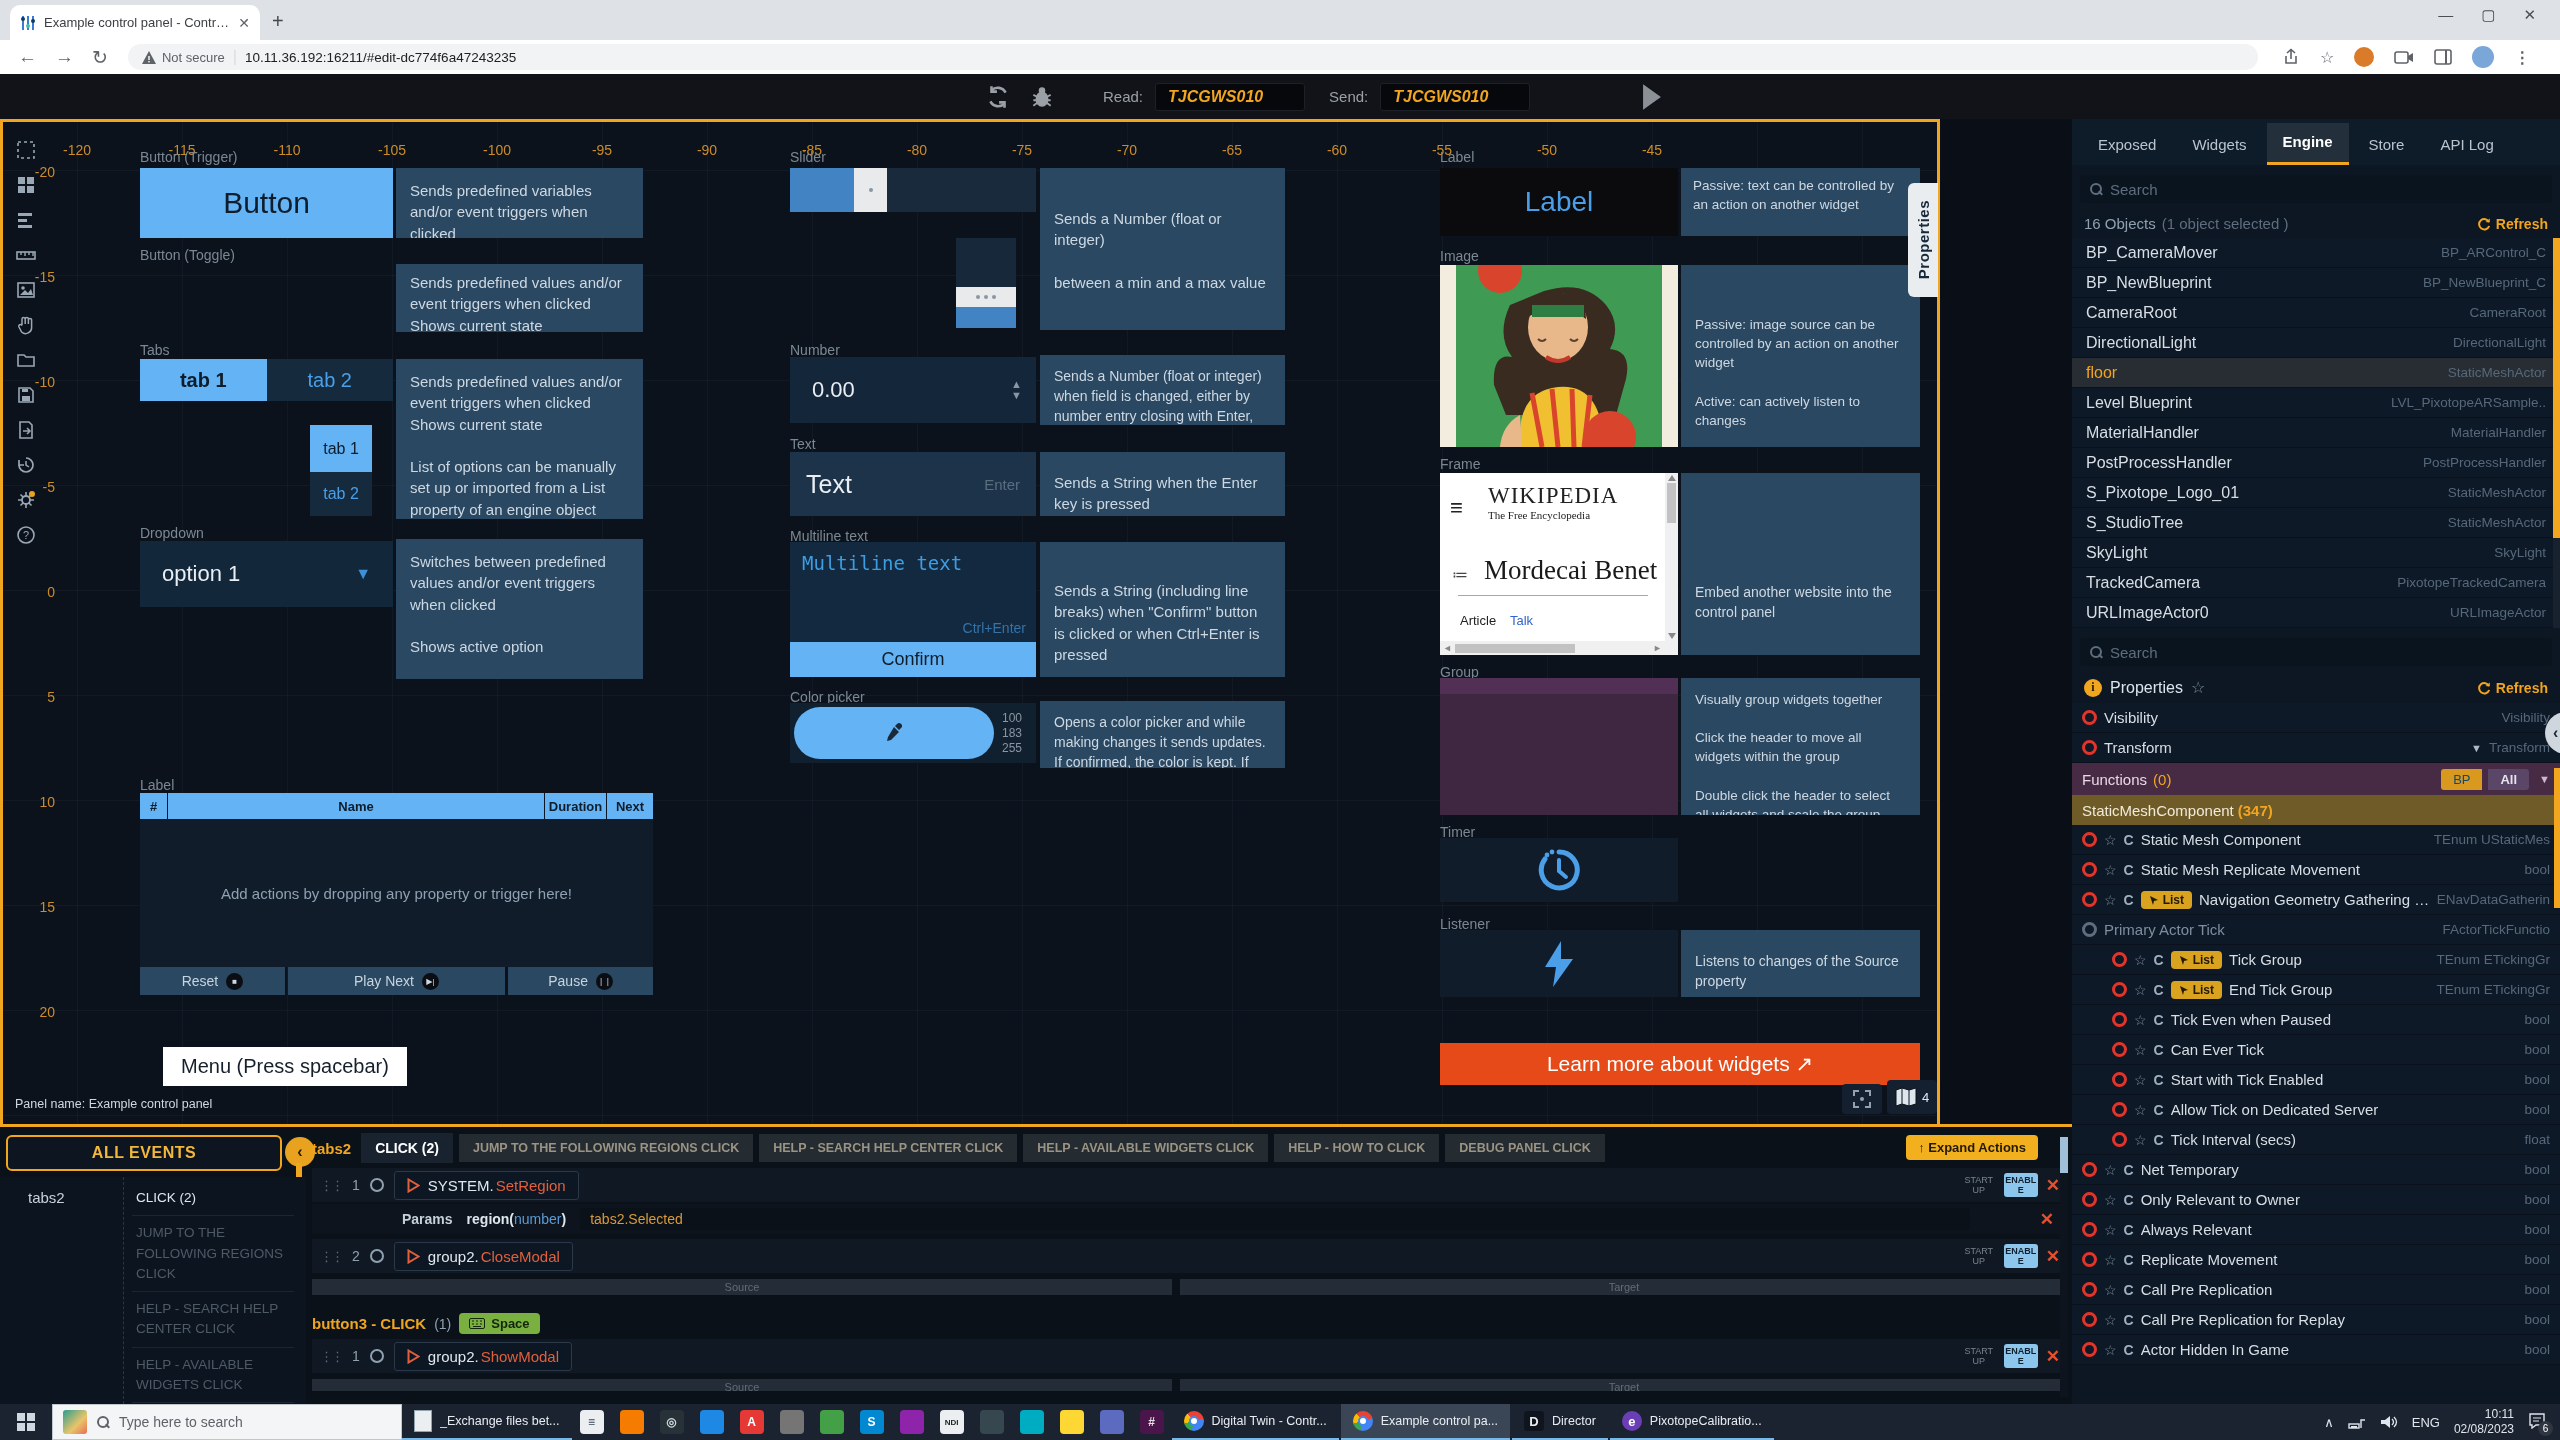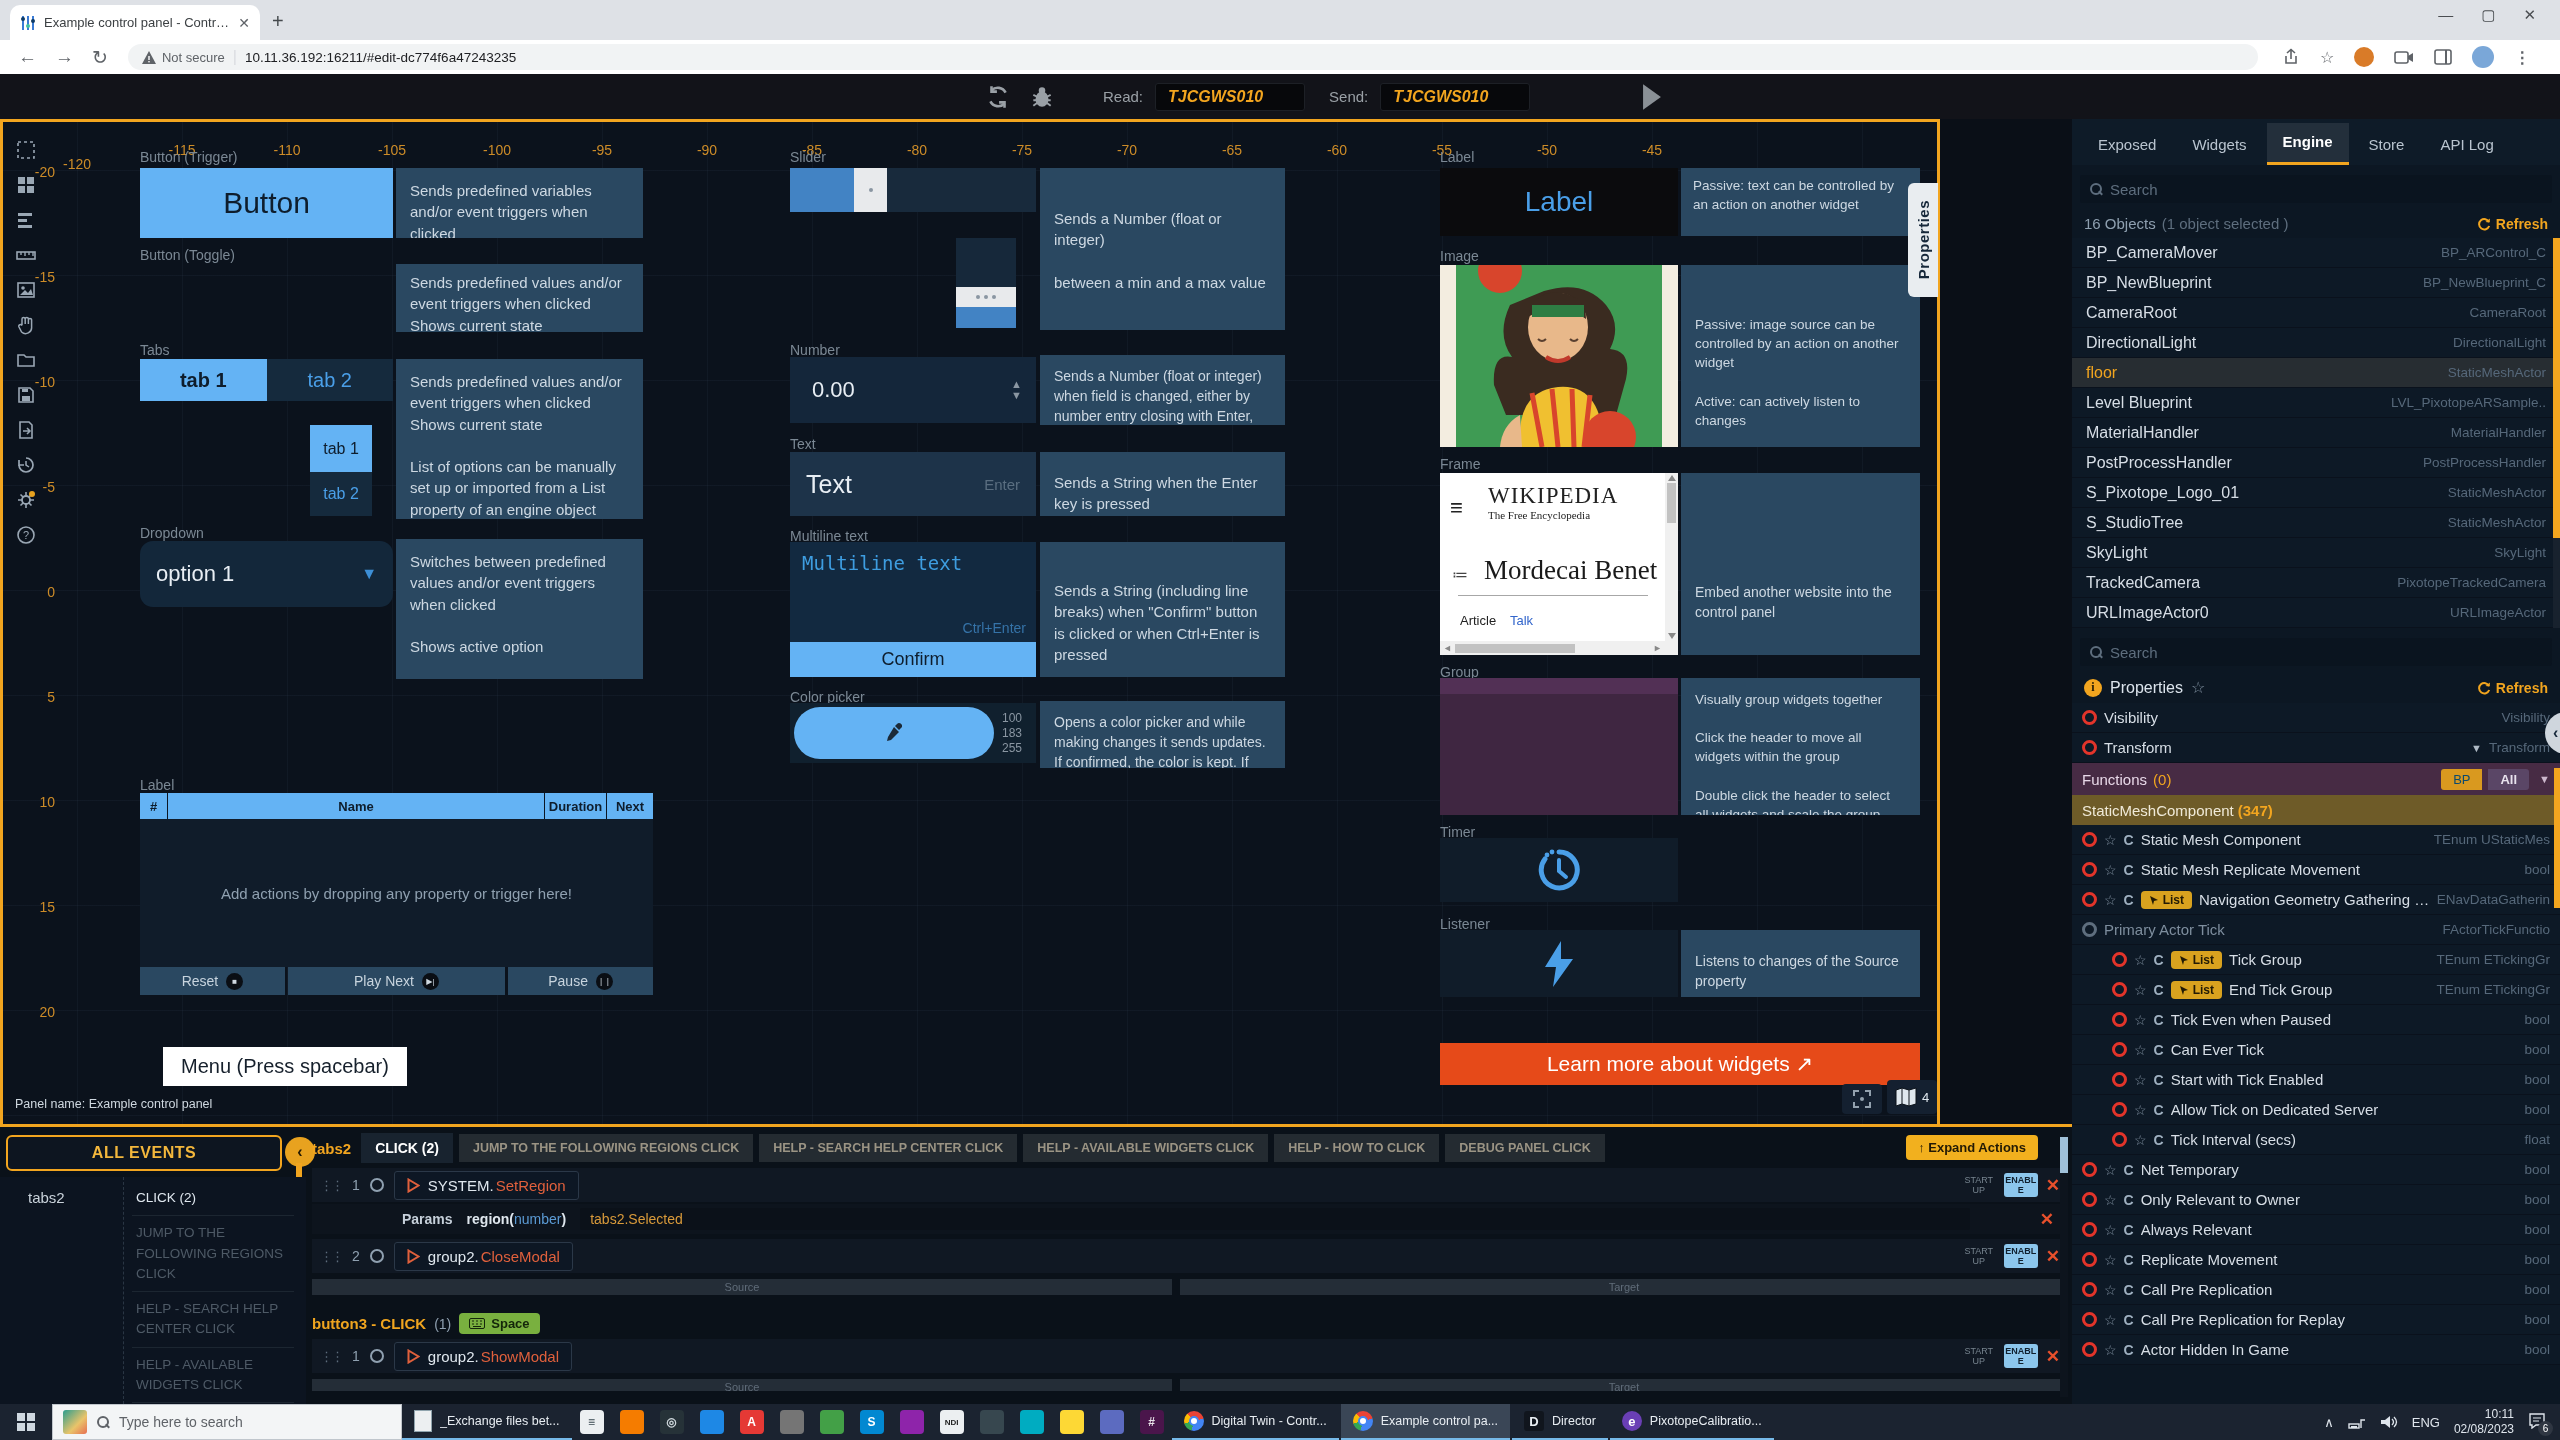--- a/index.html
+++ b/index.html
@@ -243,21 +243,21 @@
   <div class="tool-val" style="margin-left:12px">
       <span>TJCGWS010</span>
     </div>
   <svg style="margin-left:110px" width="24" height="28" viewBox="0 0 18 22">
       <path d="M2 1 L16 11 L2 21 Z" fill="#8a9096"></path>
     </svg>
 </div>
 
 <div id="canvas" class="abs">
   <div id="ruler-top">
-      <span class="ruler-num" style="left: 74px; margin-top: 14px;">-120</span>
+      <span class="ruler-num" style="left: 74px;">-120</span>
       <span class="ruler-num" style="left: 179px;">-115</span>
       <span class="ruler-num" style="left: 284px;">-110</span>
       <span class="ruler-num" style="left: 389px;">-105</span>
       <span class="ruler-num" style="left: 494px;">-100</span>
       <span class="ruler-num" style="left: 599px;">-95</span>
       <span class="ruler-num" style="left: 704px;">-90</span>
       <span class="ruler-num" style="left: 809px;">-85</span>
       <span class="ruler-num" style="left: 914px;">-80</span>
       <span class="ruler-num" style="left: 1019px;">-75</span>
       <span class="ruler-num" style="left: 1124px;">-70</span>
@@ -350,21 +350,21 @@
   <div class="wdesc" style="left:393px; top:237px; width:247px; height:160px;">Sends predefined values and/or event triggers when clicked
 Shows current state
 
 List of options can be manually set up or imported from a List property of an engine object</div>
   <div class="abs" style="left:307px; top:303px; width:62px;">
     <div class="bluebtn" style="height:47px; font-size:16px;">tab 1</div>
     <div class="panel-dark" style="height:44px; color:#4a9fe8; font-size:16px; display:flex; align-items:center; justify-content:center;">tab 2</div>
   </div>
 
   <span class="wlabel" style="left:137px; top:403px;">Dropdown</span>
-  <div class="abs" style="left:137px; top:419px; width:253px; height:66px; background:#13273a; display:flex; align-items:center; padding:0 16px; justify-content:space-between;border-radius:13px;">
+  <div class="abs" style="left:137px; top:419px; width:253px; height:66px; background:#13273a; display:flex; align-items:center; padding:0 22px; justify-content:space-between;">
     <span style="color:#e8eef4; font-size:22px;">option 1</span>
     <span style="color:#3d8fd6; font-size:16px;">▼</span>
   </div>
   <div class="wdesc" style="left:393px; top:417px; width:247px; height:140px;">Switches between predefined values and/or event triggers when clicked
 
 Shows active option
 
 List of options can be manually set up or imported from a List property of an engine object</div>
 
   <span class="wlabel" style="left:137px; top:655px;">Label</span>

